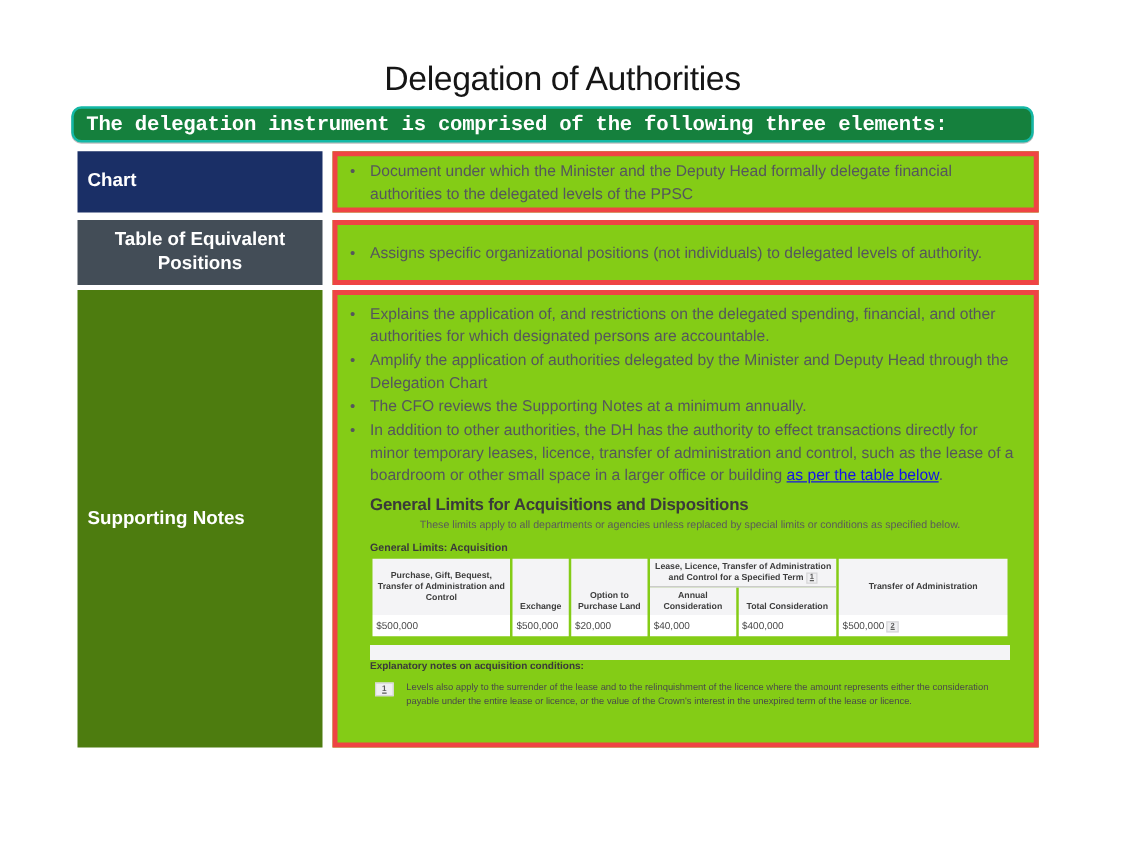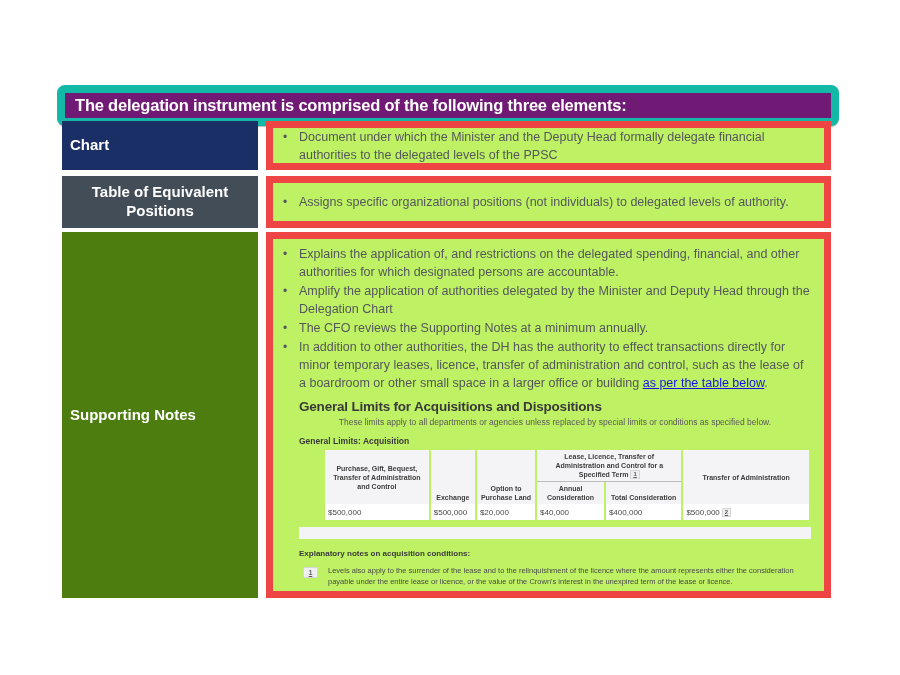--- a/index.html
+++ b/index.html
@@ -5,79 +5,80 @@
   html,body{margin:0;padding:0;background:#ffffff;}
   body{font-family:"Liberation Sans",sans-serif;}
   .slide{position:relative;width:900px;height:675px;background:#ffffff;overflow:hidden;}
 
   
   .title{position:absolute;top:48px;left:0;width:100%;text-align:center;
          font-size:27px;font-weight:500;color:#151515;letter-spacing:-0.3px;}
 
   
   .banner{position:absolute;left:57px;top:85px;width:766px;height:25px;
-          background:#701a75;border:8px solid #14b8a6;border-radius:8px;
-          display:flex;align-items:center;box-shadow:0 1px 0 rgba(0,0,0,.25);}
+          background:#15803d;border:2px solid #14b8a6;border-radius:8px;
+          display:flex;align-items:center;box-shadow:0 1px 0 rgba(0,0,0,.25);font-family:Liberation Mono, monospace;}
   .banner span{color:#ffffff;font-weight:bold;font-size:16.5px;padding-left:10px;letter-spacing:-0.2px;}
 
   
   .labelbox{position:absolute;left:62px;width:196px;display:flex;align-items:center;
             text-align:center;color:#ffffff;font-weight:bold;font-size:15px;line-height:1.25;box-sizing:border-box;padding:2px 8px;}
   .lb1{top:121px;height:49px;background:#1A2F66;}
   .lb2{top:176px;height:52px;background:#434D57;}
   .lb3{top:232px;height:366px;background:#4d7c0f;}
 
   
-  .contentbox{position:absolute;left:266px;width:565px;background:#bef264;
-              border:7px solid #ef4444;box-sizing:border-box;}
+  .contentbox{position:absolute;left:266px;width:565px;background:#84cc16;
+              border:4px solid #ef4444;box-sizing:border-box;}
   .cb1{top:121px;height:49px;display:flex;flex-direction:column;justify-content:center;}
   .cb2{top:176px;height:52px;display:flex;flex-direction:column;justify-content:center;}
   .cb3{top:232px;height:366px;padding-top:5px;}
 
   ul.bullets{margin:0;padding:0;list-style:none;}
   ul.bullets li{position:relative;padding-left:26px;padding-right:14px;font-size:12.5px;
                 color:#55575C;line-height:18px;margin:1px 0;}
   ul.bullets li::before{content:"\2022";position:absolute;left:10px;top:0;color:#55575C;font-size:12px;}
   a.tbl-link{color:#1414E8;text-decoration:underline;}
 
   
   .embedded{margin:7px 0 0 26px;width:512px;}
   .gl-title{font-size:13.5px;font-weight:bold;color:#3A3A3A;letter-spacing:-0.2px;}
   .gl-sub{font-size:8.5px;color:#5A5A5A;margin-top:3px;text-align:center;}
   .gl-section{font-size:8.5px;font-weight:bold;color:#3A3A3A;margin-top:9px;}
 
-  table.gl-table{margin-top:4px;border-collapse:separate;border-spacing:2px 0;table-layout:fixed;margin-left:24px;}
+  table.gl-table{margin-top:4px;border-collapse:separate;border-spacing:2px 0;table-layout:fixed;}
   table.gl-table th{background:#F4F4F6;font-size:7px;font-weight:bold;color:#3D3D3D;
                     line-height:1.3;padding:2px 3px;text-align:center;}
   th.c1{width:116px;vertical-align:middle;}
   th.c2{width:40px;vertical-align:bottom;}
   th.c3{width:60px;vertical-align:bottom;}
   th.grp{border-bottom:1px solid #BDBDBD;vertical-align:middle;}
   th.sub1{width:66px;vertical-align:bottom;}
   th.sub2{width:78px;vertical-align:bottom;}
   th.c6{width:146px;vertical-align:middle;}
   table.gl-table td{background:#ffffff;font-size:8px;color:#4A4A4A;text-align:left;
                     padding:4px 3px 3px 3px;vertical-align:top;}
   .fn{display:inline-block;background:#EFEFF1;border:1px solid #D6D6D8;color:#5A5A5A;
       font-size:6px;line-height:7px;padding:0 2px;text-decoration:underline;font-weight:bold;
       vertical-align:1px;margin-left:2px;}
   .gl-band{margin-top:7px;height:12px;width:512px;background:#F4F4F6;}
 
-  .gl-notes-heading{font-size:8px;font-weight:bold;color:#3A3A3A;margin-top:10px;}
+  .gl-notes-heading{font-size:8px;font-weight:bold;color:#3A3A3A;}
   .note{display:flex;margin-top:8px;}
   .note .fn2{flex:none;width:13px;height:9px;background:#EFEFF1;border:1px solid #D6D6D8;
              color:#5A5A5A;font-size:6.5px;line-height:9px;text-align:center;
              text-decoration:underline;margin:1px 10px 0 4px;font-weight:bold;}
   .note p{margin:0;font-size:7.5px;color:#4A4A4A;line-height:1.45;max-width:470px;}
 </style>
 </head>
 <body>
 
 <div class="slide">
 
+  <div class="title">Delegation of Authorities</div>
 
   <div class="banner">
     <span>The delegation instrument is comprised of the following three elements:</span>
   </div>
 
   <div class="labelbox lb1">
     <span>Chart</span>
   </div>
   <div class="contentbox cb1">
     <ul class="bullets">

